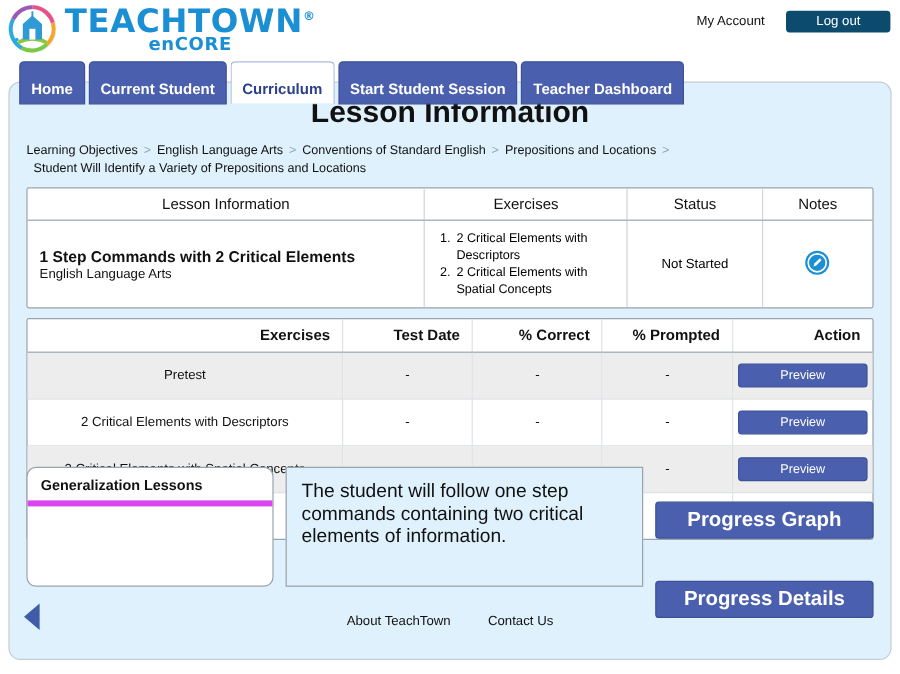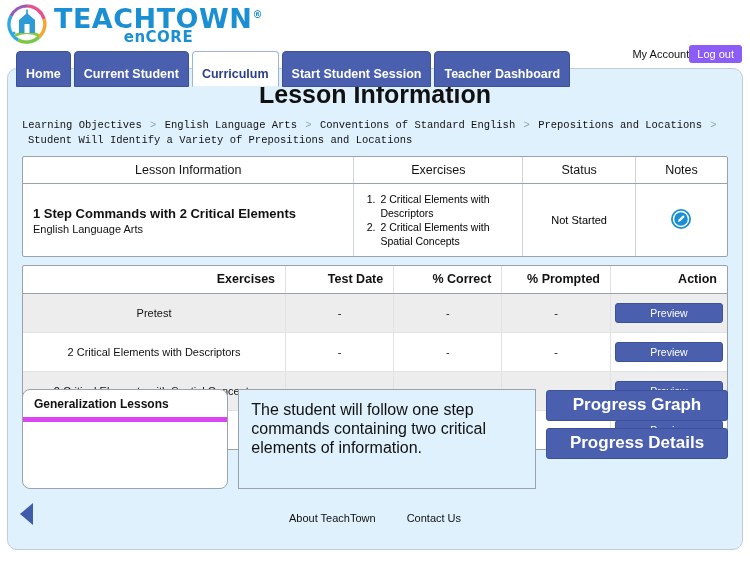--- a/index.html
+++ b/index.html
@@ -21,25 +21,25 @@
     letter-spacing: 0.5px; font-family: "DejaVu Sans", sans-serif;
   }
   .wordmark .tt sup { font-size: 10px; vertical-align: super; }
   .wordmark .encore {
     font-size: 15px; font-weight: bold; color: #1B8FD4;
     text-align: center; letter-spacing: 0.5px; margin-top: -2px;
     font-family: "DejaVu Sans", sans-serif;
   }
   .account-area {
     position: absolute; right: 8px; top: 9px;
-    display: flex; align-items: center; gap: 0; font-size: 11px; color: #111; margin-top: 36px;
+    display: flex; align-items: center; gap: 18px; font-size: 11px; color: #111;
   }
   .logout-btn {
-    background: #8b5cf6; color: #fff; border: none; border-radius: 3px;
-    font-size: 11px; padding: 3px 8px; font-family: "Liberation Sans", sans-serif;
+    background: #0c4a6e; color: #fff; border: none; border-radius: 3px;
+    font-size: 11px; padding: 3px 25px; font-family: "Liberation Sans", sans-serif;
     cursor: pointer;
   }
 
   
   .navtabs {
     position: absolute; left: 16px; top: 51px;
     display: flex; gap: 3px; z-index: 5;
   }
   .tab {
     background: #4A5FAE; color: #fff; font-size: 12.5px; font-weight: bold;
@@ -60,21 +60,20 @@
     border: 1px solid #c3ccd4;
     border-radius: 10px;
   }
   .page-title {
     text-align: center; font-size: 25px; font-weight: bold; color: #111;
     margin-top: 11px; font-family: "Liberation Sans", sans-serif;
   }
   .breadcrumb {
     margin: 9px 0 0 14px; font-size: 10.5px; color: #111; line-height: 15px;
     max-width: 700px;
-    font-family: Liberation Mono, monospace;
   }
   .breadcrumb .sep { color: #8aa; padding: 0 2px; }
   .breadcrumb .line2 { display: block; padding-left: 6px; }
 
   
   .tblbox {
     margin: 8px 14px 0 14px; background: #fff;
     border: 1px solid #9aa3ab; border-radius: 2px;
   }
   table { width: 100%; border-collapse: collapse; }
@@ -133,20 +132,21 @@
     border: 1px solid #9aa3ab; box-sizing: border-box;
     padding: 10px 12px; font-size: 16px; color: #111; line-height: 19px;
   }
   .prog-col { display: flex; flex-direction: column; gap: 7px; padding-top: 1px; }
   .prog-btn {
     width: 180px; background: #4A5FAE; color: #fff;
     font-size: 17px; font-weight: bold; text-align: center;
     border: 1px solid #3d5199; border-radius: 3px;
     padding: 4px 0 5px 0; cursor: pointer;
     font-family: "Liberation Sans", sans-serif;
+    margin-top: 28px;
   }
 
   
   .back-arrow { position: absolute; left: 10px; top: 432px; cursor: pointer; }
   .footer {
     position: absolute; left: 0; right: 0; top: 443px;
     text-align: center; font-size: 11px; color: #111;
   }
   .footer a { color: #111; text-decoration: none; margin: 0 14px; cursor: pointer; }
 </style>

